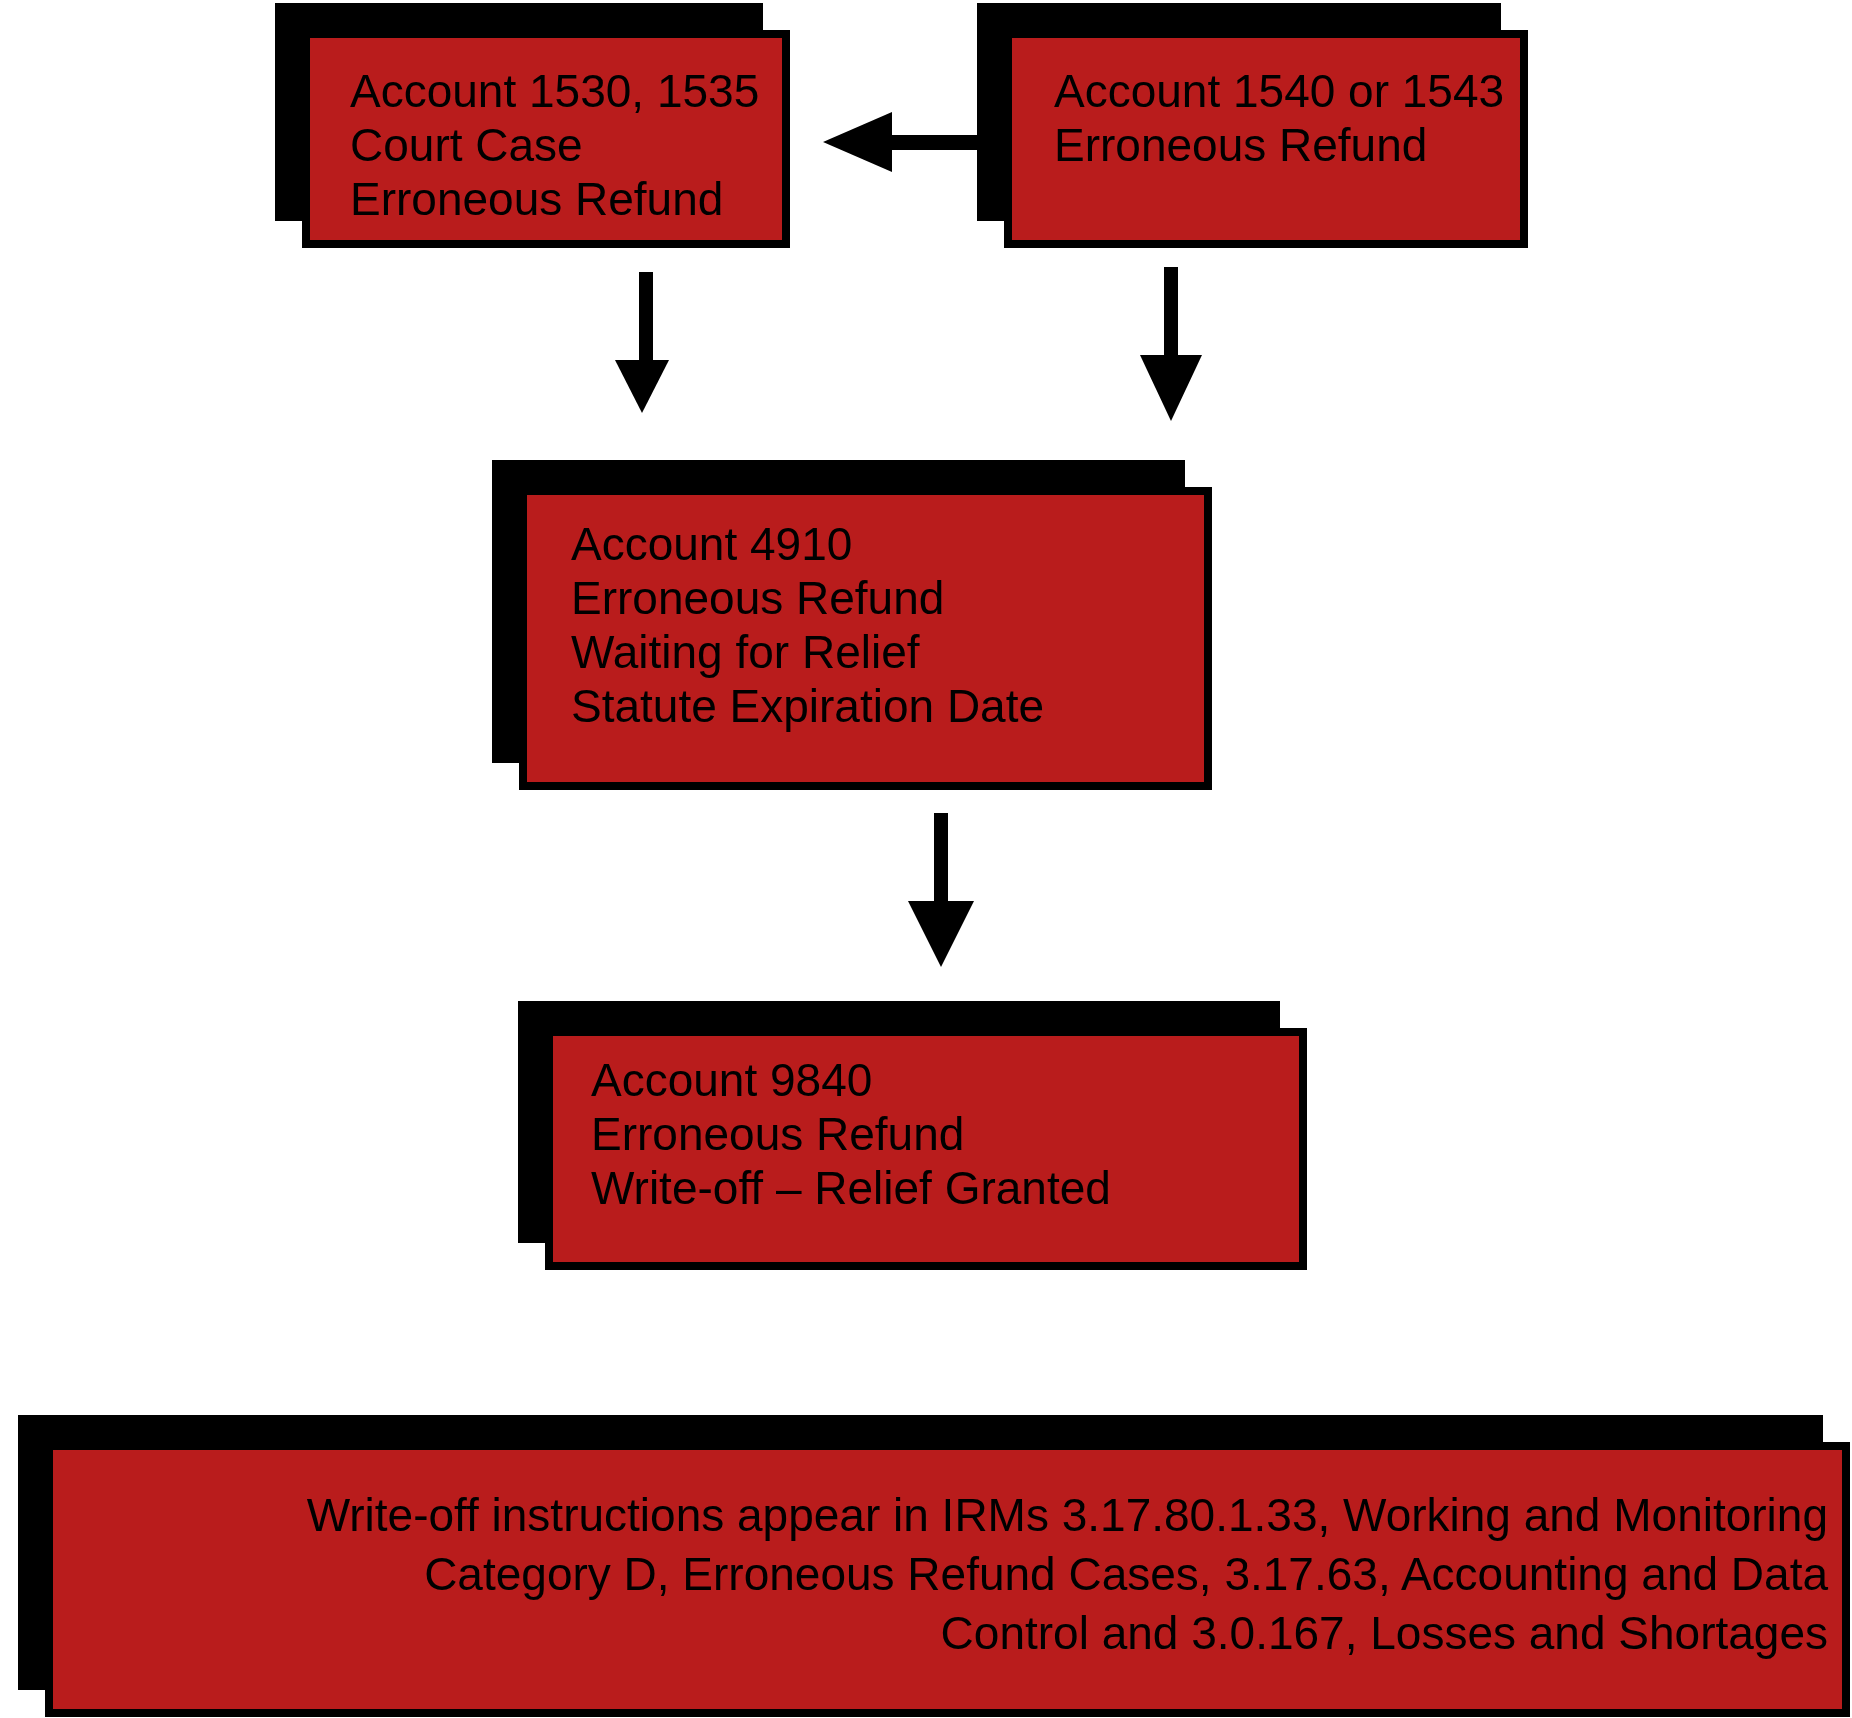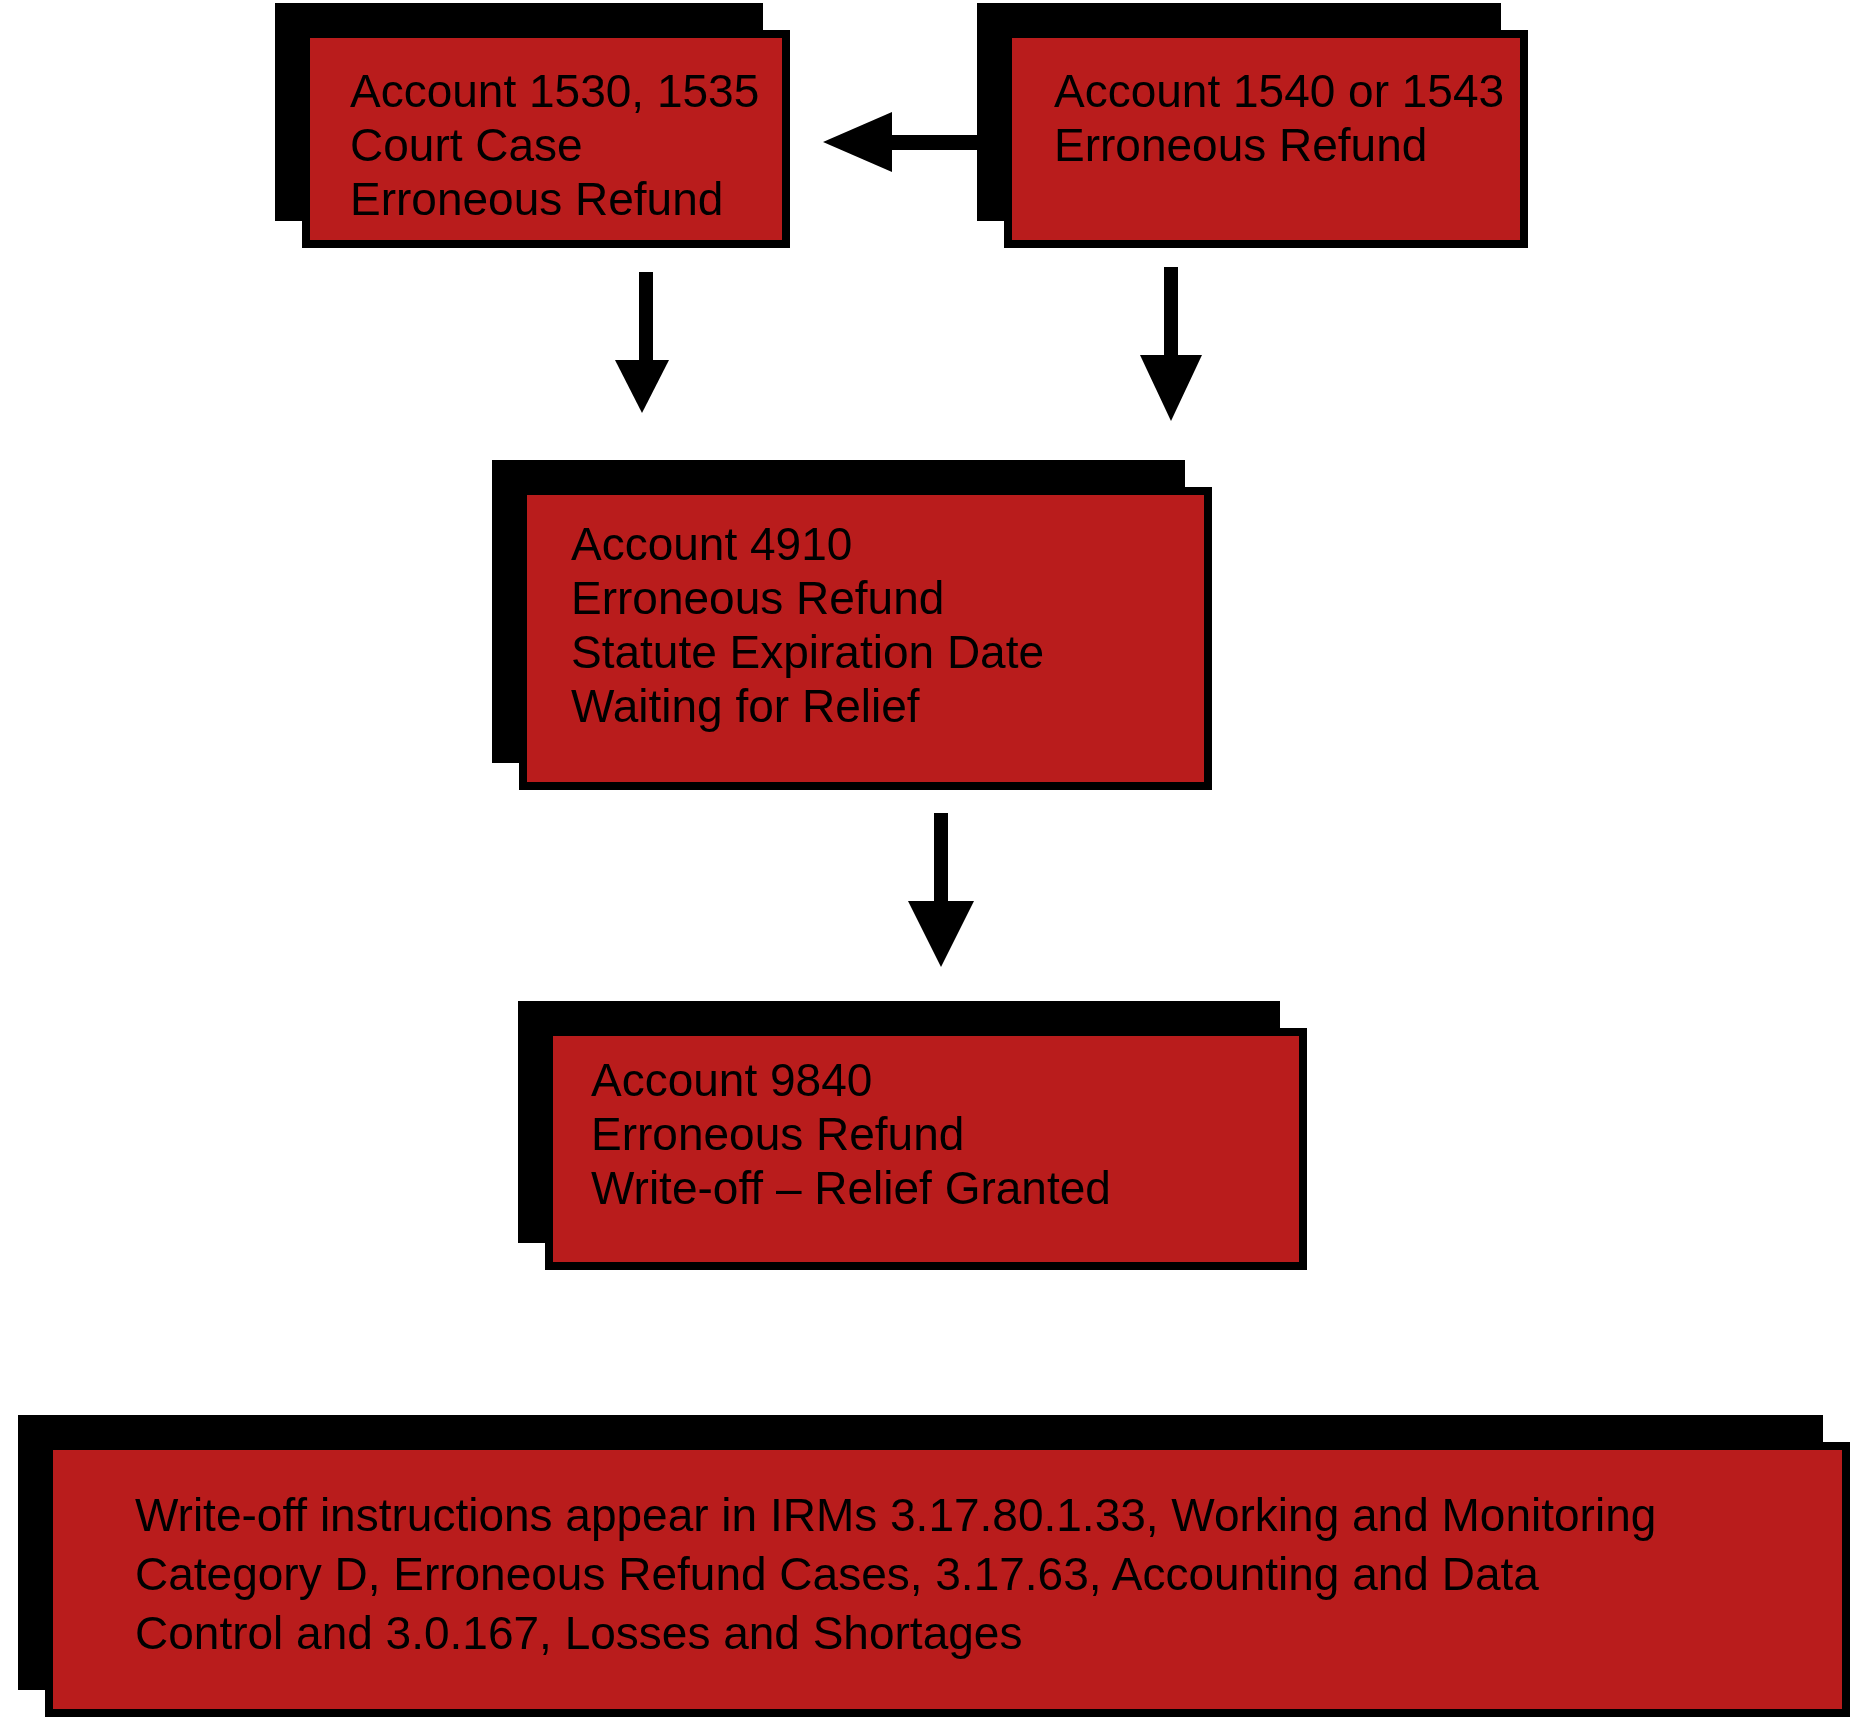--- a/index.html
+++ b/index.html
@@ -26,21 +26,21 @@
     line-height: 54px;
     color: #000000;
   }
   .flowbox .line {
     white-space: nowrap;
   }
   .box-court      { left: 302px;  top: 30px;   width: 488px;  height: 218px; padding: 26px 10px 0 40px; }
   .box-noncourt   { left: 1004px; top: 30px;   width: 524px;  height: 218px; padding: 26px 16px 0 42px; }
   .box-statute    { left: 519px;  top: 487px;  width: 693px;  height: 303px; padding: 22px 10px 10px 44px; }
   .box-writeoff   { left: 545px;  top: 1028px; width: 762px;  height: 242px; padding: 17px 10px 0 38px; }
-  .box-note       { left: 45px;   top: 1442px; width: 1805px; height: 275px; padding: 36px 14px 0 82px; line-height: 59px; }
+  .box-note       { left: 45px;   top: 1442px; width: 1805px; height: 275px; padding: 36px 14px 0 82px; line-height: 59px; text-align: right; }
 
   .arrow-part { position: absolute; }
   .shaft { background: #000000; }
 
   
   .arrow-left-head {
     left: 823px; top: 112px;
     width: 0; height: 0;
     border-top: 30px solid transparent;
     border-bottom: 30px solid transparent;
@@ -99,22 +99,22 @@
 
   <div class="arrow-part shaft arrow-d1-shaft"></div>
   <div class="arrow-part arrow-d1-head"></div>
 
   <div class="arrow-part shaft arrow-d2-shaft"></div>
   <div class="arrow-part arrow-d2-head"></div>
 
   <div class="flowbox box-statute">
     <div class="line">Account 4910</div>
     <div class="line">Erroneous Refund</div>
+    <div class="line">Waiting for Relief</div>
     <div class="line">Statute Expiration Date</div>
-    <div class="line">Waiting for Relief</div>
   </div>
 
   <div class="arrow-part shaft arrow-d3-shaft"></div>
   <div class="arrow-part arrow-d3-head"></div>
 
   <div class="flowbox box-writeoff">
     <div class="line">Account 9840</div>
     <div class="line">Erroneous Refund</div>
     <div class="line">Write-off – Relief Granted</div>
   </div>

